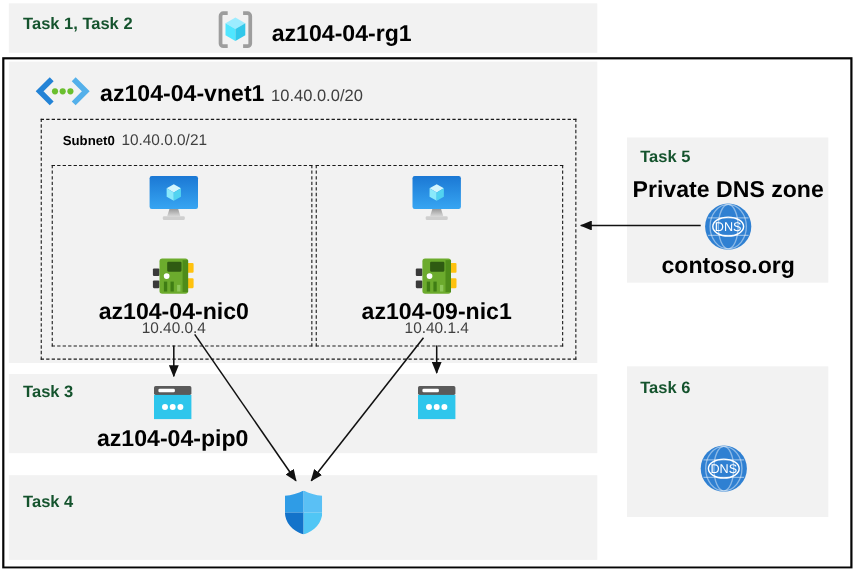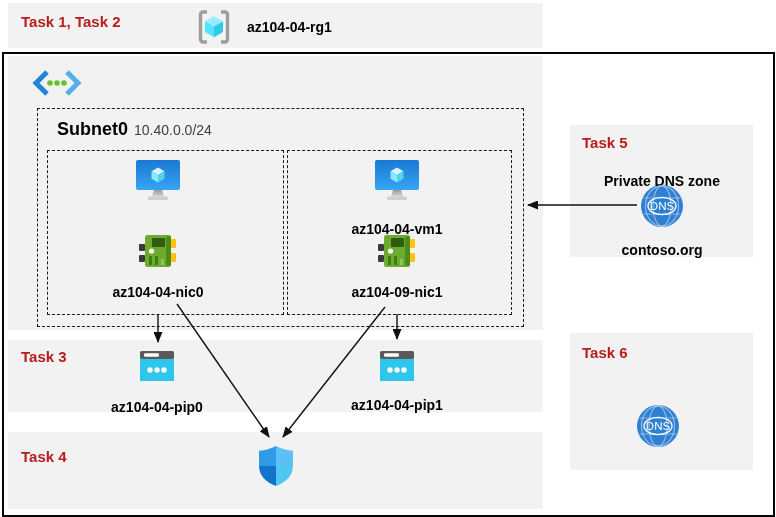--- a/index.html
+++ b/index.html
@@ -2,24 +2,24 @@
 <html><head>
 <meta charset="utf-8">
 <style>
   html,body{margin:0;padding:0;background:#fff;}
   #stage{
     position:relative;width:776px;height:517px;background:#fff;overflow:hidden;
     font-family:"Liberation Sans",sans-serif;color:#000;
   }
   .abs{position:absolute;}
   .band{background:#f2f2f2;}
-  .task-heading{font-size:15px;font-weight:700;color:#b91c1c;white-space:nowrap;}
-  .name{font-size:14px;font-weight:700;color:#000;white-space:nowrap;}
+  .task-heading{font-size:15px;font-weight:700;color:#14532d;white-space:nowrap;}
+  .name{font-size:21px;font-weight:700;color:#000;white-space:nowrap;}
   .sub{font-size:14px;font-weight:400;color:#3f3f3f;white-space:nowrap;}
-  .ctr{text-align:center;margin-top:12px;}
+  .ctr{text-align:center;}
   .dashed{border:1px dashed #1a1a1a;}
   #bigbox{border:2px solid #050505;background:transparent;}
   .title-line{white-space:nowrap;}
   .title-line .name{margin-right:6px;}
   svg{display:block;}
 </style>
 </head>
 <body>
 
 <div id="stage">
@@ -44,25 +44,28 @@
 
   <div class="abs" style="left:32px;top:69px;">
     <svg width="50" height="28" viewBox="0 0 50 28">
       <polyline points="15,3 4,14 15,25" fill="none" stroke="#2383d6" stroke-width="5" stroke-linejoin="miter"></polyline>
       <polyline points="35,3 46,14 35,25" fill="none" stroke="#54b0ea" stroke-width="5" stroke-linejoin="miter"></polyline>
       <circle cx="18" cy="14" r="2.8" fill="#6abf2e"></circle>
       <circle cx="25" cy="14" r="2.8" fill="#6abf2e"></circle>
       <circle cx="32" cy="14" r="2.8" fill="#6abf2e"></circle>
     </svg>
   </div>
+  <div class="abs title-line" style="left:91px;top:74px;">
+    <span class="name">az104-04-vnet1</span><span class="sub" style="font-size:15px;">10.40.0.0/20</span>
+  </div>
 
   <div class="abs dashed" style="left:37px;top:108px;width:485px;height:217px;"></div>
 
   <div class="abs title-line" style="left:57px;top:119px;">
-    <span class="name" style="font-size:18px;">Subnet0</span><span class="sub">10.40.0.0/24</span>
+    <span class="name" style="font-size:12px;">Subnet0</span><span class="sub">10.40.0.0/21</span>
   </div>
   <div class="abs dashed" style="left:47px;top:150px;width:235px;height:163px;"></div>
 
   <div class="abs dashed" style="left:287px;top:150px;width:223px;height:163px;"></div>
 
   <div class="abs" style="left:134px;top:160px;">
     <svg width="48" height="42" viewBox="0 0 48 42">
       <defs>
         <linearGradient id="vmblue" x1="0" y1="0" x2="0" y2="1">
           <stop offset="0" stop-color="#1b78d4"></stop>
@@ -85,21 +88,20 @@
     <svg width="48" height="42" viewBox="0 0 48 42">
       <rect x="2" y="0" width="44" height="30" rx="2" fill="url(#vmblue)"></rect>
       <polygon points="24,7.5 30.5,11.2 24,14.9 17.5,11.2" fill="#d2f5fd"></polygon>
       <polygon points="17.5,11.2 24,14.9 24,22.5 17.5,18.8" fill="#8ae9fb"></polygon>
       <polygon points="30.5,11.2 24,14.9 24,22.5 30.5,18.8" fill="#52d3f0"></polygon>
       <polygon points="20,30 28,30 30,36.5 18,36.5" fill="url(#stgray)"></polygon>
       <rect x="14" y="36.5" width="20" height="3.5" rx="1.2" fill="#cfcfcf"></rect>
     </svg>
   </div>
 
-  <div class="abs name ctr" style="left:312px;top:209px;width:170px;">az104-04-vm1</div>
 
   <div class="abs" style="left:138px;top:231px;">
     <svg width="40" height="40" viewBox="0 0 40 40">
       <rect x="1" y="13" width="6" height="7" rx="1" fill="#3a3a3a"></rect>
       <rect x="1" y="24" width="6" height="7" rx="1" fill="#3a3a3a"></rect>
       <rect x="32" y="8" width="6" height="9" rx="1" fill="#ffc20e"></rect>
       <rect x="32" y="22" width="6" height="9" rx="1" fill="#ffc20e"></rect>
       <rect x="7" y="4" width="26" height="32" rx="2.5" fill="#6cab2d"></rect>
       <rect x="28" y="5.5" width="5" height="29" fill="#4e8c1a"></rect>
       <rect x="14" y="7" width="13" height="9" rx="1" fill="#2f5b12"></rect>
@@ -119,21 +121,23 @@
       <rect x="28" y="5.5" width="5" height="29" fill="#4e8c1a"></rect>
       <rect x="14" y="7" width="13" height="9" rx="1" fill="#2f5b12"></rect>
       <circle cx="13.5" cy="20" r="2.6" fill="#ffffff"></circle>
       <rect x="11" y="25" width="3" height="9" fill="#3f7d14"></rect>
       <rect x="17" y="25" width="3" height="9" fill="#3f7d14"></rect>
       <rect x="23" y="28" width="3" height="6" fill="#8ec85a"></rect>
     </svg>
   </div>
 
   <div class="abs name ctr" style="left:73px;top:272px;width:170px;">az104-04-nic0</div>
+  <div class="abs sub ctr" style="left:73px;top:290px;width:170px;">10.40.0.4</div>
   <div class="abs name ctr" style="left:312px;top:272px;width:170px;">az104-09-nic1</div>
+  <div class="abs sub ctr" style="left:312px;top:290px;width:170px;">10.40.1.4</div>
 
   <div class="abs band" style="left:8px;top:340px;width:535px;height:72px;"></div>
   <div class="abs task-heading" style="left:21px;top:348px;">Task 3</div>
 
   <div class="abs" style="left:138px;top:347px;">
     <svg width="38" height="38" viewBox="0 0 38 38">
       <rect x="2" y="4" width="34" height="8" rx="1.5" fill="#5a5a5a"></rect>
       <rect x="6" y="6.3" width="15" height="3.4" rx="1.2" fill="#ffffff"></rect>
       <rect x="2" y="12" width="34" height="22" fill="#2ec6ec"></rect>
       <circle cx="12" cy="23" r="2.7" fill="#ffffff"></circle>
@@ -146,21 +150,20 @@
   <div class="abs" style="left:378px;top:347px;">
     <svg width="38" height="38" viewBox="0 0 38 38">
       <rect x="2" y="4" width="34" height="8" rx="1.5" fill="#5a5a5a"></rect>
       <rect x="6" y="6.3" width="15" height="3.4" rx="1.2" fill="#ffffff"></rect>
       <rect x="2" y="12" width="34" height="22" fill="#2ec6ec"></rect>
       <circle cx="12" cy="23" r="2.7" fill="#ffffff"></circle>
       <circle cx="19" cy="23" r="2.7" fill="#ffffff"></circle>
       <circle cx="26" cy="23" r="2.7" fill="#ffffff"></circle>
     </svg>
   </div>
-  <div class="abs name ctr" style="left:312px;top:385px;width:170px;">az104-04-pip1</div>
 
   <div class="abs band" style="left:8px;top:432px;width:535px;height:77px;"></div>
   <div class="abs task-heading" style="left:21px;top:448px;text-align:right;">Task 4</div>
 
   <div class="abs" style="left:259px;top:446px;">
     <svg width="34" height="40" viewBox="0 0 34 40">
       <defs>
         <clipPath id="shieldclip">
           <path d="M17,0 C12,2.8 6,4.4 0,4.7 L0,19.5 C0,29.5 7,36.5 17,40 C27,36.5 34,29.5 34,19.5 L34,4.7 C28,4.4 22,2.8 17,0 Z"></path>
         </clipPath>

